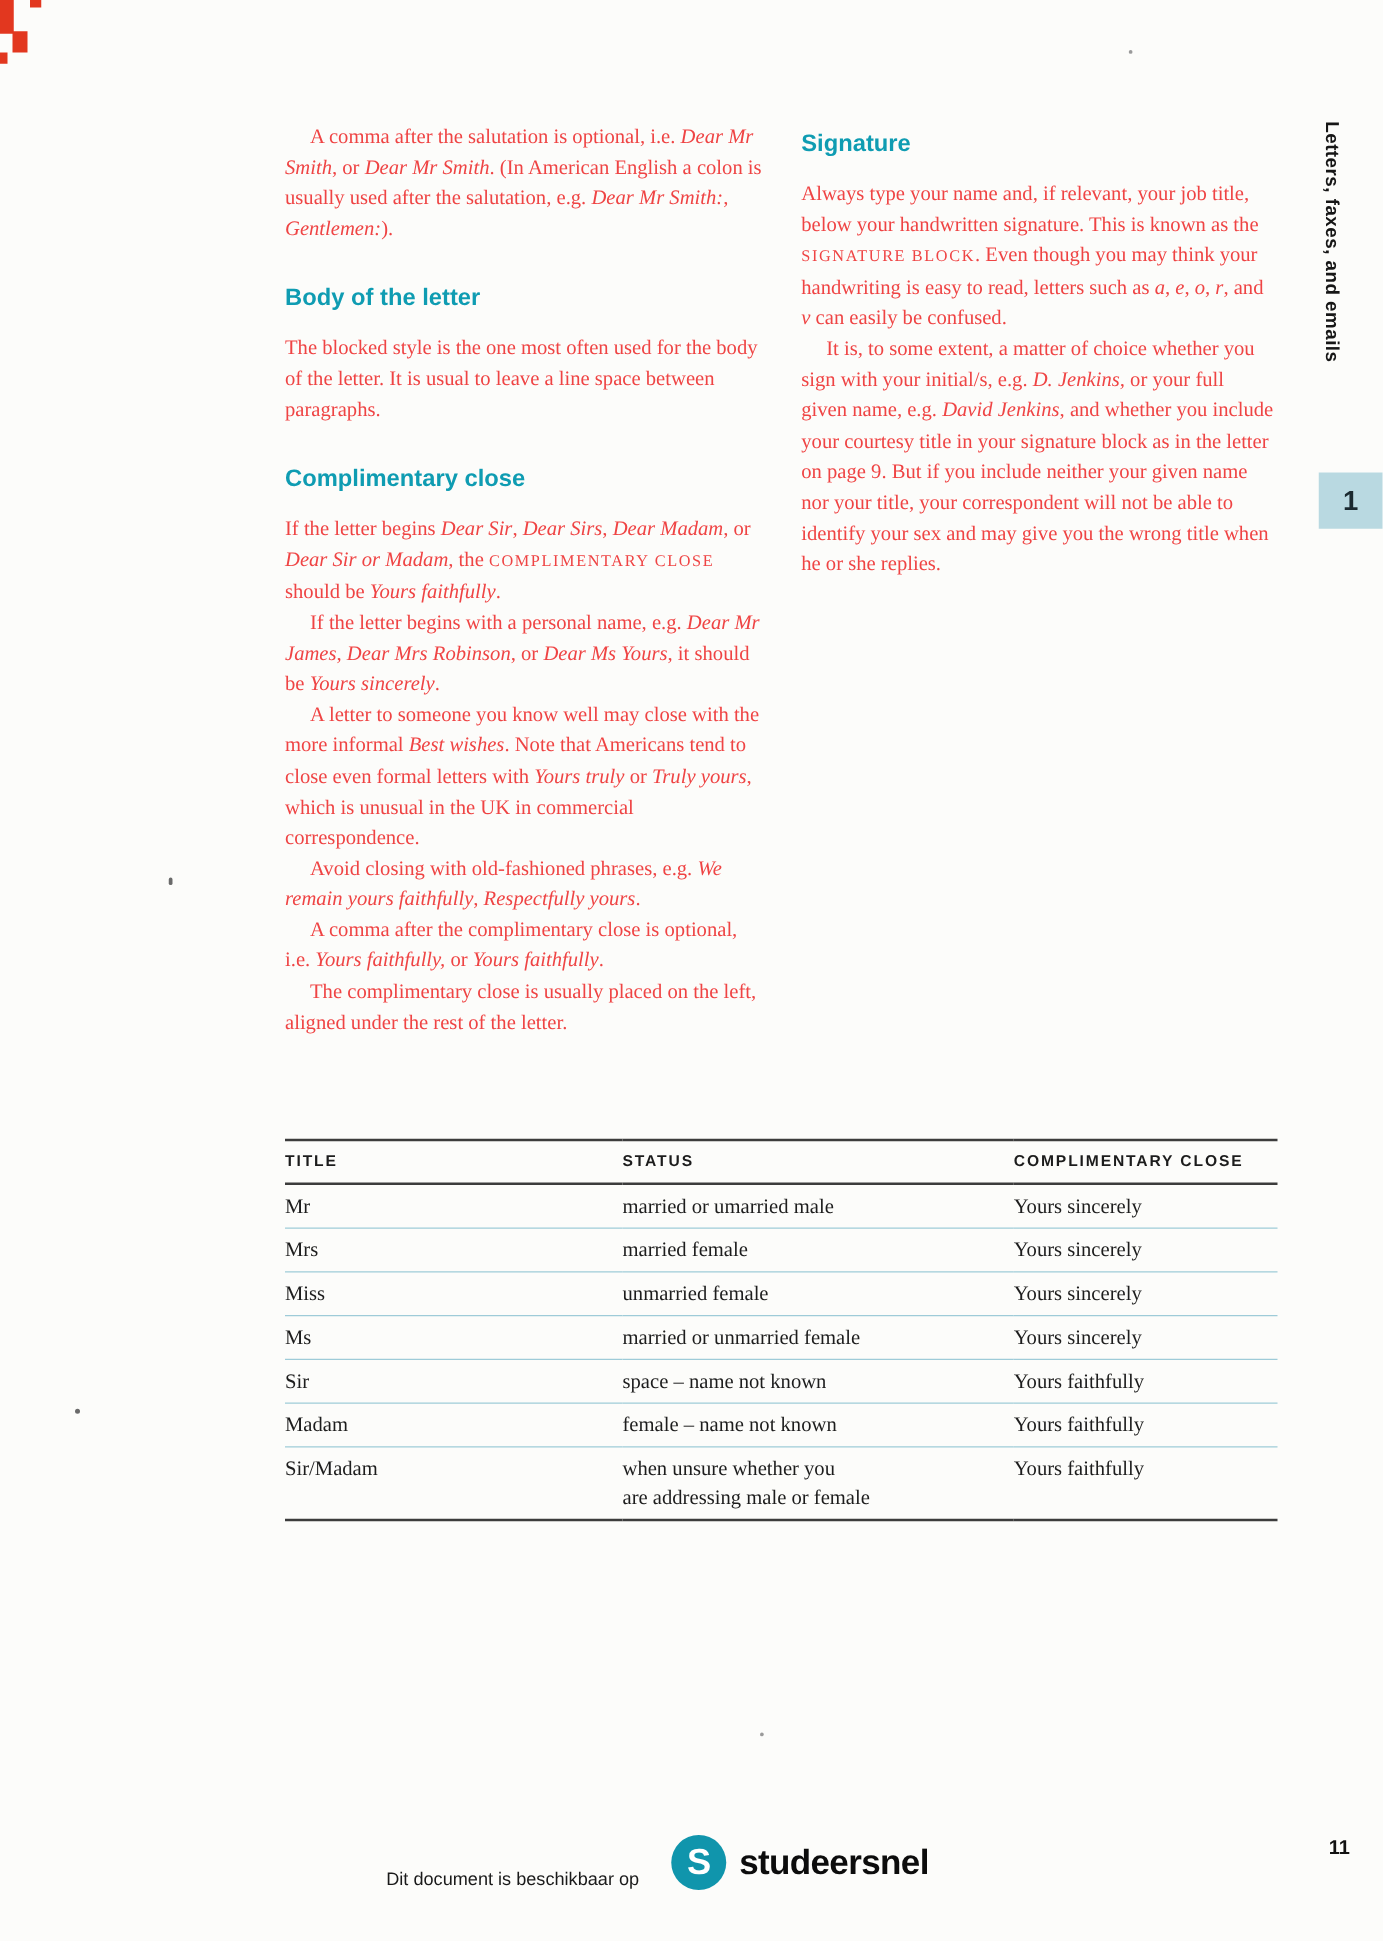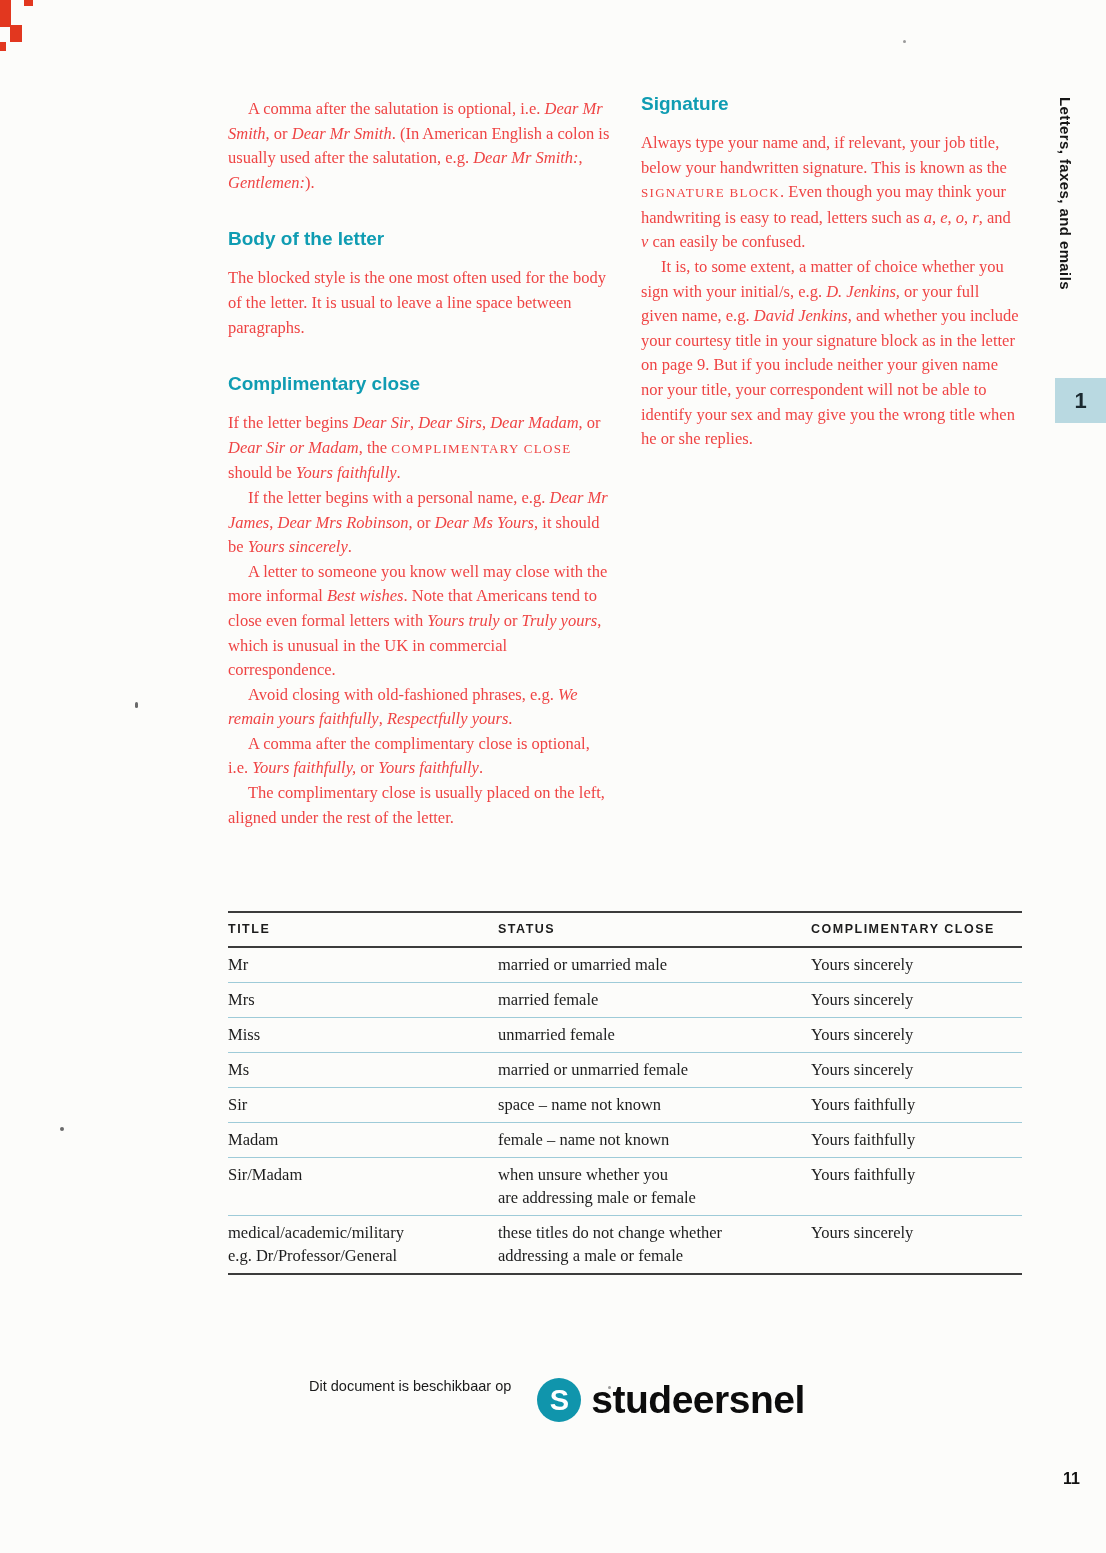--- a/index.html
+++ b/index.html
@@ -21,21 +21,21 @@
   .rm4 { left:24px; top:0; width:9px; height:6px; }
   .speck { position:absolute; background:#6a6a6a; border-radius:50%; }
   .sp1 { left:135px; top:702px; width:3px; height:6px; border-radius:2px; }
   .sp2 { left:60px; top:1127px; width:4px; height:4px; }
   .sp3 { left:903px; top:40px; width:3px; height:3px; background:#9a9a9a; }
   .sp4 { left:608px; top:1386px; width:3px; height:3px; background:#9a9a9a; }
 
   
   .col { position:absolute; }
   .col-left  { left:228px; top:97px;  width:382px; }
-  .col-right { left:641px; top:93px; width:378px; }
+  .col-right { left:641px; top:105px; width:378px; }
 
   .para { font-size:16.5px; line-height:24.6px; color:#ef4444; }
   .para.indent { text-indent:20px; }
   .para i { font-style:italic; }
   .sc { font-size:13px; letter-spacing:1.3px; }
 
   .section-heading {
     font-family:"Liberation Sans", sans-serif;
     font-weight:bold;
     font-size:19px;
@@ -104,22 +104,22 @@
     right:26px; top:1470px;
     font-family:"Liberation Sans", sans-serif;
     font-weight:bold;
     font-size:16px;
     color:#111;
   }
 
   
   .footer {
     position:absolute;
-    left:309px; top:1378px; height:48px;
-    display:flex; align-items:flex-start;
+    left:309px; top:1464px; height:48px;
+    display:flex; align-items:flex-end;
   }
   .footer-text {
     font-family:"Liberation Sans", sans-serif;
     font-size:14.5px;
     color:#1a1a1a;
     margin-right:26px;
   }
   .logo { display:flex; align-items:center; cursor:pointer; }
   .logo-icon {
     width:44px; height:44px;
@@ -128,21 +128,21 @@
     color:#ffffff;
     display:flex; align-items:center; justify-content:center;
     font-family:"Liberation Sans", sans-serif;
     font-weight:bold;
     font-size:29px;
     margin-right:10px;
   }
   .logo-text {
     font-family:"Liberation Sans", sans-serif;
     font-weight:bold;
-    font-size:39px;
+    font-size:28px;
     letter-spacing:-0.5px;
     color:#0c0c0c;
   }
 </style>
 </head>
 <body>
 
 <div class="page">
 
   <div class="red-mark rm1"></div>
@@ -213,27 +213,20 @@
         <td>Madam</td>
         <td>female – name not known</td>
         <td>Yours faithfully</td>
       </tr>
       <tr>
         <td>Sir/Madam</td>
         <td>when unsure whether you
 are addressing male or female</td>
         <td>Yours faithfully</td>
       </tr>
-      <tr>
-        <td>medical/academic/military
-e.g. Dr/Professor/General</td>
-        <td>these titles do not change whether
-addressing a male or female</td>
-        <td>Yours sincerely</td>
-      </tr>
     </tbody>
   </table>
 
   <div class="sidebar-vertical">Letters, faxes, and emails</div>
   <div class="chapter-tab">1</div>
   <div class="page-number">11</div>
 
   <div class="footer">
     <span class="footer-text">Dit document is beschikbaar op</span>
     <span class="logo">

